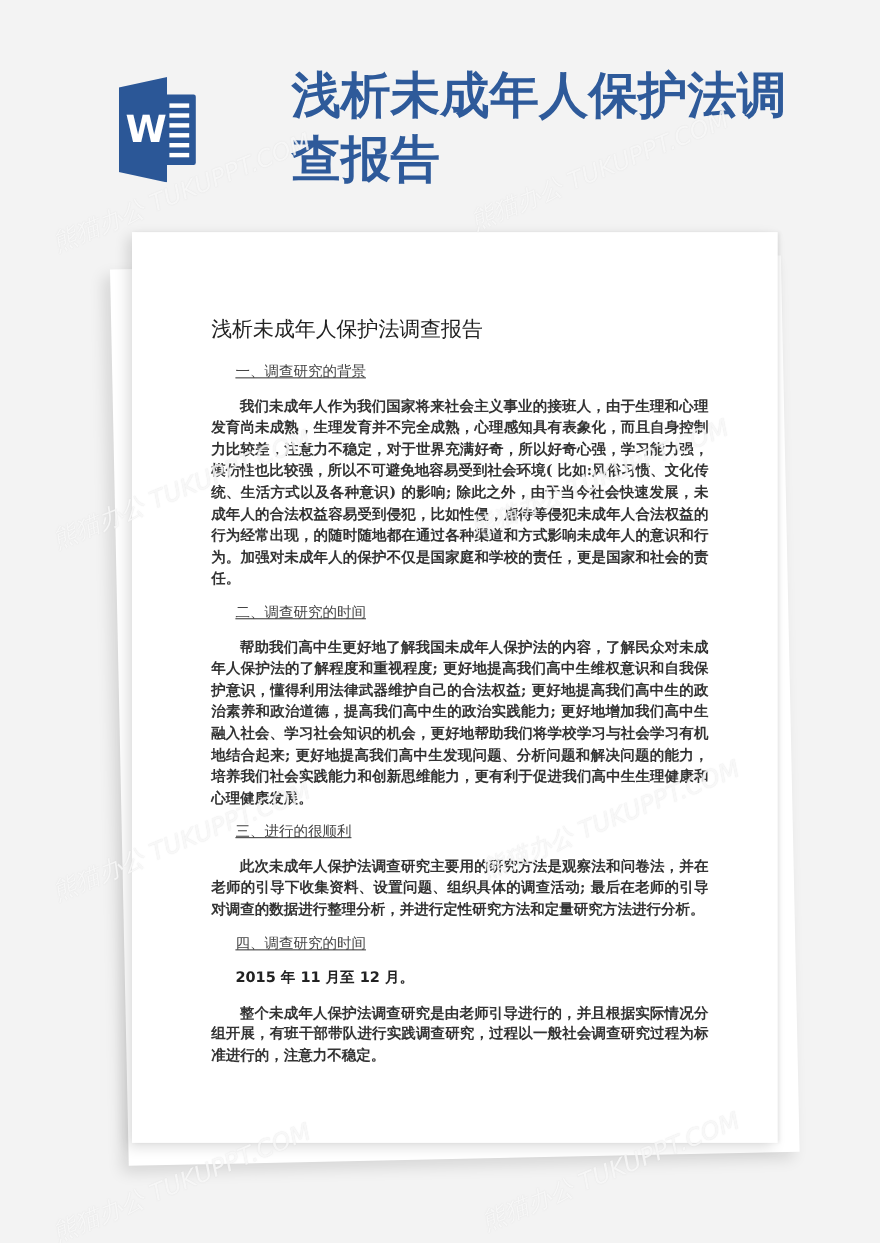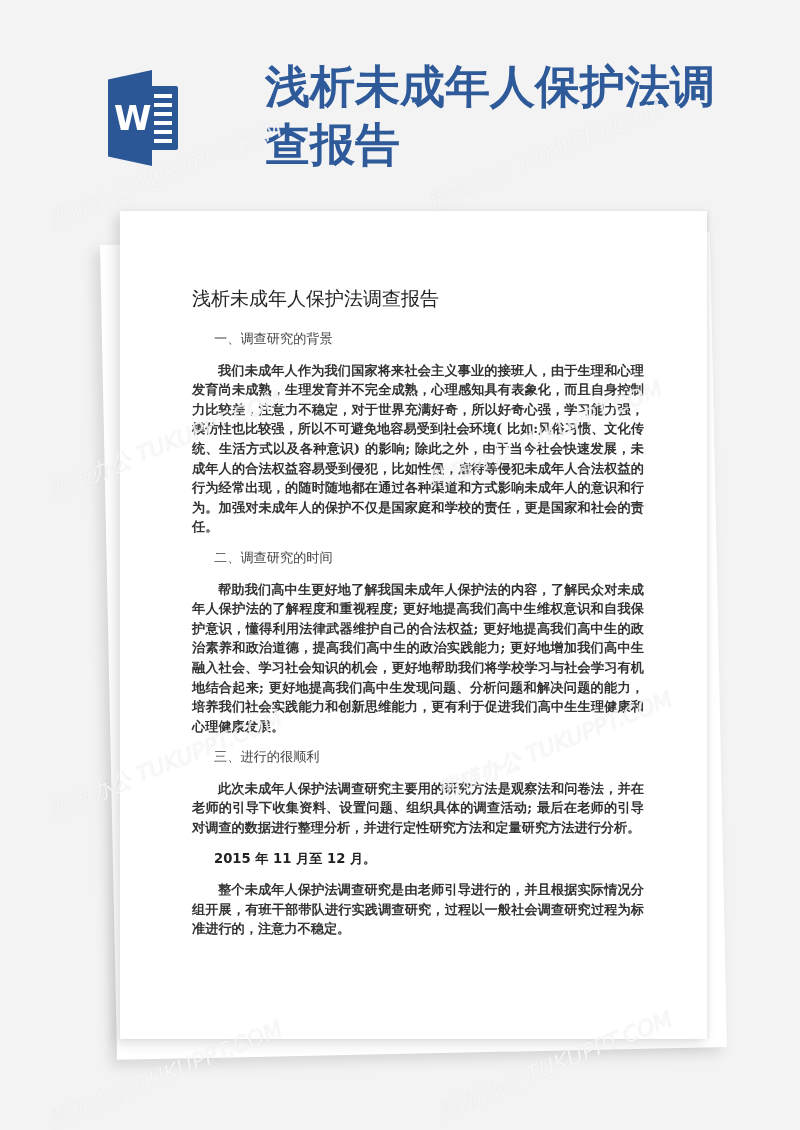--- a/index.html
+++ b/index.html
@@ -47,21 +47,21 @@
   }
   .doc-title {
     position: absolute; left: 72px; top: 75px; font-size: 19px; color: #222;
     font-family: "DejaVu Sans", sans-serif;
   }
   .doc-body {
     position: absolute; left: 72px; top: 118px; width: 452px;
     color: #333; font-size: 13.2px; line-height: 19.6px;
     font-family: "DejaVu Serif", serif;
   }
-  .heading { margin: 0 0 12px 0; padding-left: 22px; color: #444; }
+  .heading { margin: 0 0 12px 0; padding-left: 22px; color: #444; text-decoration: underline; }
   .para { margin: 0 0 11px 0; text-indent: 26px; text-align: justify; font-weight: bold; }
   .date-line { margin: 0 0 12px 0; padding-left: 22px; color: #222; font-family: "DejaVu Sans", sans-serif; font-weight: bold; }
 </style>
 </head>
 <body>
 
 <div class="header">
   <div class="word-icon">
     <div class="lines">
       <i style="top:8px"></i>
@@ -82,20 +82,21 @@
 
 <div class="paper">
   <div class="doc-title">浅析未成年人保护法调查报告</div>
   <div class="doc-body">
     <p class="heading">一、调查研究的背景</p>
     <p class="para">我们未成年人作为我们国家将来社会主义事业的接班人，由于生理和心理发育尚未成熟，生理发育并不完全成熟，心理感知具有表象化，而且自身控制力比较差，注意力不稳定，对于世界充满好奇，所以好奇心强，学习能力强，模仿性也比较强，所以不可避免地容易受到社会环境( 比如:风俗习惯、文化传统、生活方式以及各种意识) 的影响; 除此之外，由于当今社会快速发展，未成年人的合法权益容易受到侵犯，比如性侵，虐待等侵犯未成年人合法权益的行为经常出现，的随时随地都在通过各种渠道和方式影响未成年人的意识和行为。加强对未成年人的保护不仅是国家庭和学校的责任，更是国家和社会的责任。</p>
     <p class="heading">二、调查研究的时间</p>
     <p class="para">帮助我们高中生更好地了解我国未成年人保护法的内容，了解民众对未成年人保护法的了解程度和重视程度; 更好地提高我们高中生维权意识和自我保护意识，懂得利用法律武器维护自己的合法权益; 更好地提高我们高中生的政治素养和政治道德，提高我们高中生的政治实践能力; 更好地增加我们高中生融入社会、学习社会知识的机会，更好地帮助我们将学校学习与社会学习有机地结合起来; 更好地提高我们高中生发现问题、分析问题和解决问题的能力，培养我们社会实践能力和创新思维能力，更有利于促进我们高中生生理健康和心理健康发展。</p>
     <p class="heading">三、进行的很顺利</p>
     <p class="para">此次未成年人保护法调查研究主要用的研究方法是观察法和问卷法，并在老师的引导下收集资料、设置问题、组织具体的调查活动; 最后在老师的引导对调查的数据进行整理分析，并进行定性研究方法和定量研究方法进行分析。</p>
+    <p class="heading">四、调查研究的时间</p>
     <p class="date-line">2015 年 11 月至 12 月。</p>
     <p class="para">整个未成年人保护法调查研究是由老师引导进行的，并且根据实际情况分组开展，有班干部带队进行实践调查研究，过程以一般社会调查研究过程为标准进行的，注意力不稳定。</p>
   </div>
 </div>
 
 <div class="watermark" style="left:40px; top:160px;">熊猫办公 TUKUPPT.COM</div>
 <div class="watermark" style="left:420px; top:140px;">熊猫办公 TUKUPPT.COM</div>
 <div class="watermark" style="left:40px; top:430px;">熊猫办公 TUKUPPT.COM</div>
 <div class="watermark" style="left:420px; top:420px;">熊猫办公 TUKUPPT.COM</div>
 <div class="watermark" style="left:40px; top:750px;">熊猫办公 TUKUPPT.COM</div>

